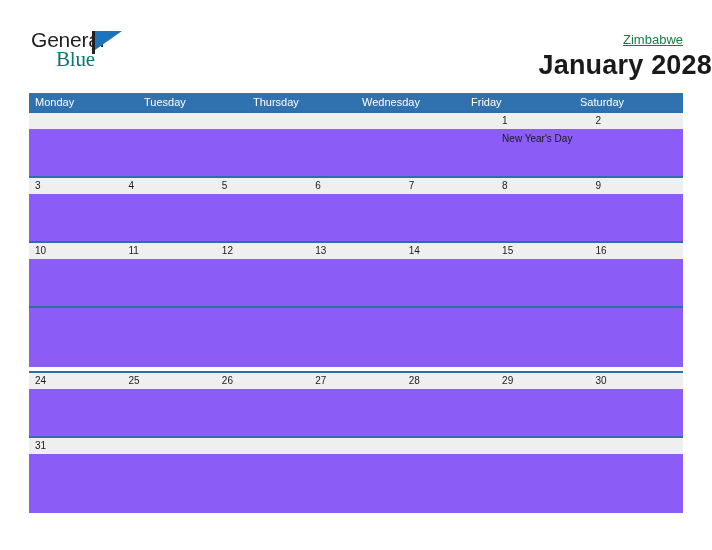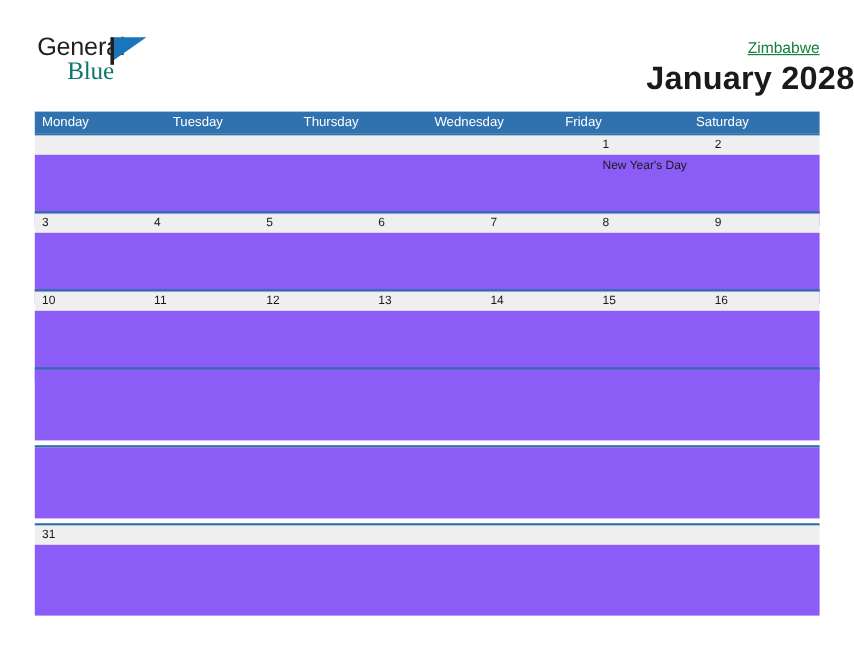--- a/index.html
+++ b/index.html
@@ -256,20 +256,29 @@
       <div class="event-band-cell"></div>
       <div class="event-band-cell"></div>
       <div class="event-band-cell"></div>
       <div class="event-band-cell"></div>
       <div class="event-band-cell"></div>
       <div class="event-band-cell"></div>
     </div>
   </div>
 
   <div class="week-row">
+    <div class="day-band">
+      <div class="day-band-cell">24</div>
+      <div class="day-band-cell">25</div>
+      <div class="day-band-cell">26</div>
+      <div class="day-band-cell">27</div>
+      <div class="day-band-cell">28</div>
+      <div class="day-band-cell">29</div>
+      <div class="day-band-cell">30</div>
+    </div>
     <div class="event-band">
       <div class="event-band-cell"></div>
       <div class="event-band-cell"></div>
       <div class="event-band-cell"></div>
       <div class="event-band-cell"></div>
       <div class="event-band-cell"></div>
       <div class="event-band-cell"></div>
       <div class="event-band-cell"></div>
     </div>
   </div>

